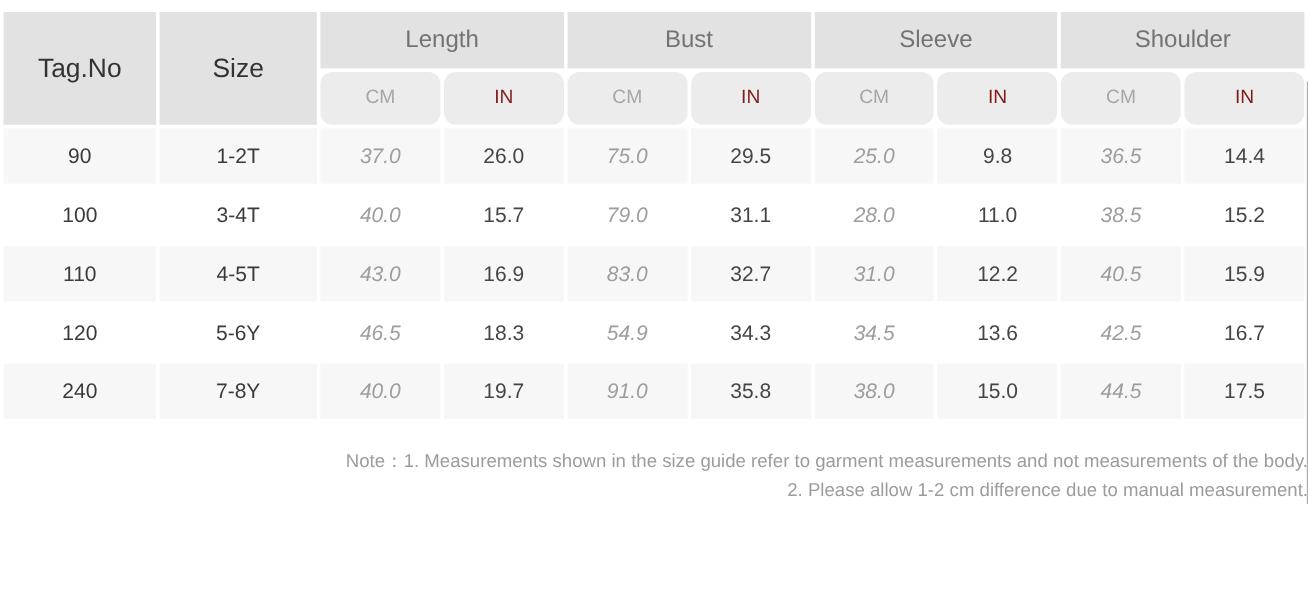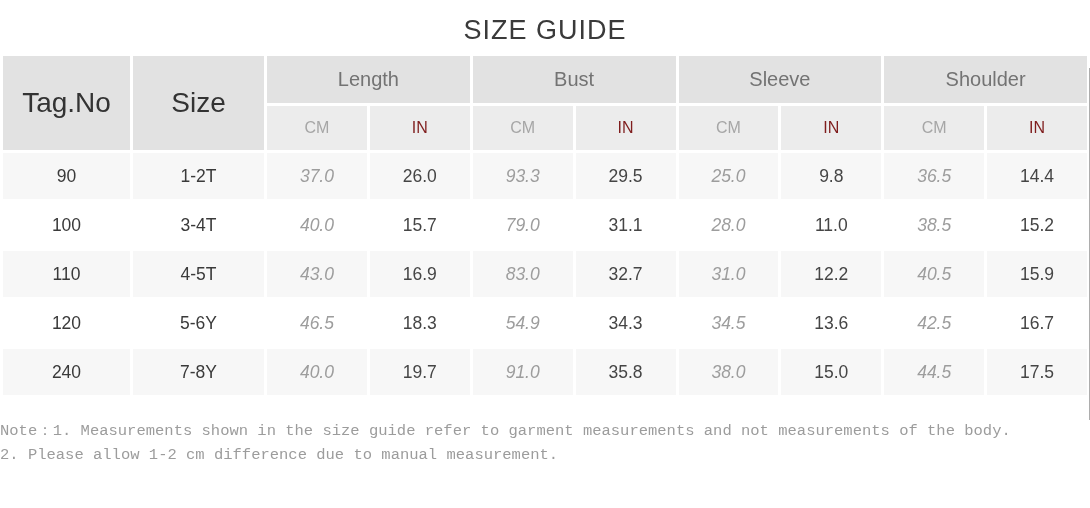--- a/index.html
+++ b/index.html
@@ -36,67 +36,66 @@
     text-align: center;
     vertical-align: middle;
     padding: 0;
     font-weight: 400;
     overflow: hidden;
     white-space: nowrap;
   }
   th.corner-hd {
     background: #e2e2e2;
     color: #333333;
-    font-size: 28px;
+    font-size: 22px;
   }
   th.group-hd {
     background: #e2e2e2;
     color: #737373;
     font-size: 20px;
     height: 47px;
   }
   th.unit-hd {
     background: #ececec;
     font-size: 16px;
     height: 44px;
+    border-radius: 10px;
   }
   th.unit-cm { color: #a6a6a6; }
   th.unit-in { color: #7f1d1d; }
   tr.row-odd td { background: #f7f7f7; }
   tr.row-even td { background: #ffffff; }
   td {
     height: 46px;
     font-size: 17.5px;
   }
   td.c-tag, td.c-size { color: #3a3a3a; }
   td.c-cm { color: #9d9d9d; font-style: italic; }
   td.c-in { color: #454545; }
   .note {
     margin-top: 21px;
-    text-align: left;
+    text-align: right;
     color: #9c9c9c;
     font-size: 15.5px;
     line-height: 1.55;
-    font-family: Liberation Mono, monospace;
   }
   .edge-line {
     position: absolute;
     right: 0;
     top: 68px;
     width: 1px;
     height: 352px;
     background: #adadad;
   }
 </style>
 </head>
 <body>
 
 <div class="page">
 
-  <h1 class="title">SIZE GUIDE</h1>
 
   <table class="size-table">
     <colgroup>
       <col style="width:127px">
         <col style="width:131px">
       <col>
         <col>
         <col>
         <col>
         <col>
@@ -123,21 +122,21 @@
         <th class="unit-hd unit-cm">CM</th>
         <th class="unit-hd unit-in">IN</th>
       </tr>
     </thead>
     <tbody>
       <tr class="row-odd">
         <td class="c-tag">90</td>
         <td class="c-size">1-2T</td>
         <td class="c-cm">37.0</td>
         <td class="c-in">26.0</td>
-        <td class="c-cm">93.3</td>
+        <td class="c-cm">75.0</td>
         <td class="c-in">29.5</td>
         <td class="c-cm">25.0</td>
         <td class="c-in">9.8</td>
         <td class="c-cm">36.5</td>
         <td class="c-in">14.4</td>
       </tr>
       <tr class="row-even">
         <td class="c-tag">100</td>
         <td class="c-size">3-4T</td>
         <td class="c-cm">40.0</td>

